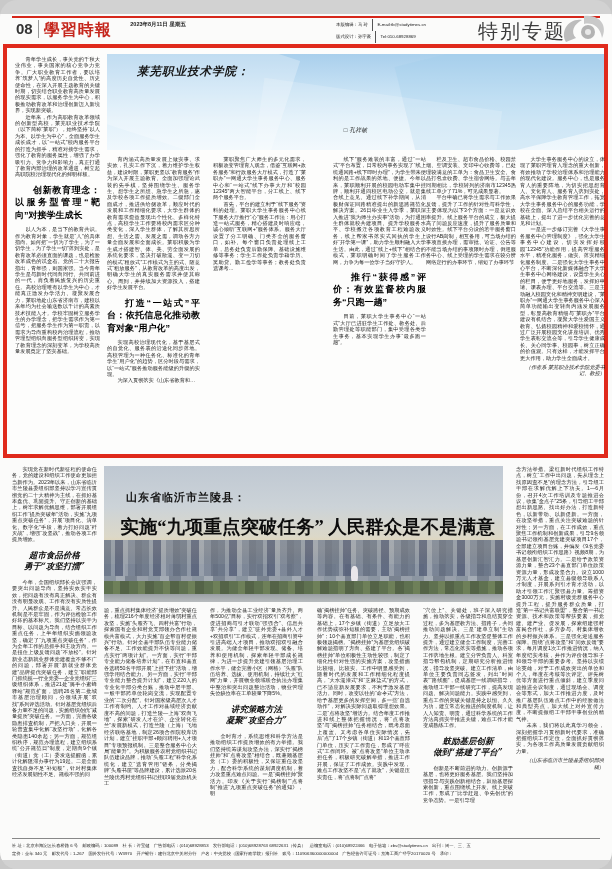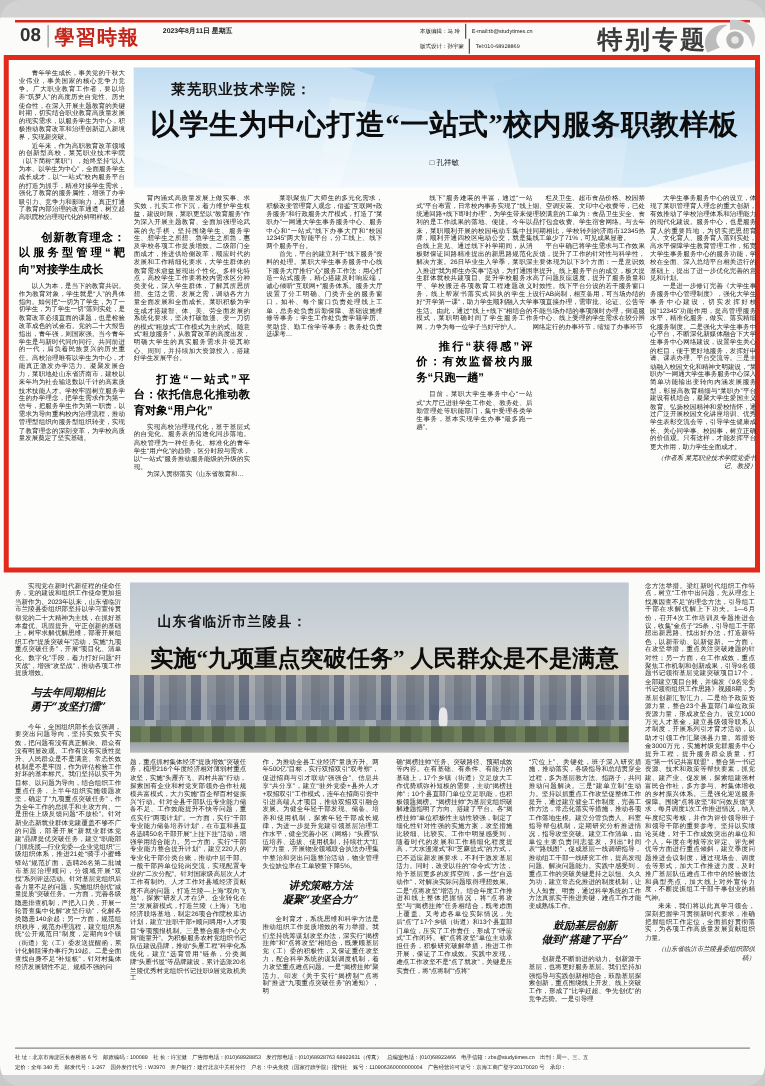--- a/index.html
+++ b/index.html
@@ -9,33 +9,33 @@
   .abs{position:absolute;}
   
   .toprule{position:absolute;left:12px;top:16px;width:588px;height:2px;background:#d6271b;}
   .pagenum{font-size:15px;font-weight:bold;color:#333;}
   .hdr-div{width:1px;height:18px;background:#999;}
   .masthead{color:#c5261c;font-size:16px;font-weight:bold;font-family:Liberation Mono, monospace;letter-spacing:1px;}
   .masthead-en{color:#c5261c;font-size:4.5px;letter-spacing:2.2px;}
   .hdr-date{font-size:5.5px;color:#222;font-weight:bold;}
   .credits{font-size:4.4px;color:#222;line-height:7px;white-space:nowrap;}
   .credits .vline{display:inline-block;width:1px;height:12px;background:#555;margin:0 3px;vertical-align:middle;}
-  .section-title{font-size:20px;font-weight:bold;color:#3c3c3c;letter-spacing:2px;}
+  .section-title{font-size:20px;font-weight:normal;color:#3c3c3c;letter-spacing:2px;}
   
   .redbox{position:absolute;left:3px;top:44px;width:597px;height:406px;border:4px solid #e02a1c;background:#fdfdfc;}
   .col{position:absolute;overflow:hidden;}
   .bodytext{font-size:5.2px;line-height:6.4px;color:#1d1d1d;text-align:justify;}
   .bodytext p{margin:0;text-indent:2em;}
   .subhead{font-weight:bold;font-size:9px;line-height:12.5px;color:#000;text-indent:2em;text-align:justify;margin:6px 0 5px;}
   .scripthead{font-size:8.5px;line-height:11.5px;text-align:center;font-weight:bold;font-style:italic;
               font-family:"DejaVu Serif","Liberation Serif",serif;margin:7px 0 6px;color:#111;}
   .endnote{font-style:italic;font-size:5.2px;line-height:6.4px;text-align:right;margin-top:3px;color:#1d1d1d;}
   
   .banner{position:absolute;left:100px;top:6px;width:497px;height:96px;overflow:hidden;
-          background:linear-gradient(180deg,#a9cfec 0%,#c6e1f4 35%,#e2f1fa 70%,#f0f8fd 100%);}
+          background:linear-gradient(180deg,#a9cfec 0%,#c6e1f4 35%,#e2f1fa 70%,#f0f8fd 100%);font-style:italic;}
   .tri{position:absolute;background:rgba(255,255,255,.28);}
   .t1{left:-40px;top:-30px;width:220px;height:120px;transform:rotate(18deg);}
   .t2{right:-60px;top:-20px;width:260px;height:110px;transform:rotate(-14deg);background:rgba(160,205,235,.30);}
   .t3{left:150px;top:40px;width:240px;height:90px;transform:rotate(8deg);background:rgba(255,255,255,.18);}
   .kicker1{position:absolute;left:30px;top:10px;font-size:11.5px;font-weight:bold;color:#151515;letter-spacing:1px;}
   .headline1{position:absolute;left:0;top:30px;width:100%;text-align:center;font-size:23px;font-weight:900;color:#0d0d0d;
              font-family:"Liberation Serif","DejaVu Serif",serif;letter-spacing:.5px;}
   .byline{position:absolute;left:0;top:72px;width:100%;text-align:center;font-size:6px;color:#222;}
   
   .photo{position:absolute;left:104px;top:466px;width:399px;height:136px;overflow:hidden;
@@ -90,21 +90,20 @@
     <circle cx="30" cy="18" r="3" fill="#e8e8e8"></circle>
   </svg>
 
   <div class="redbox">
 
     <div class="banner">
       <div class="tri t1"></div>
       <div class="tri t2"></div>
       <div class="tri t3"></div>
       <div class="kicker1">莱芜职业技术学院：</div>
-      <div class="headline1">以学生为中心打造“一站式”校内服务职教样板</div>
       <div class="byline">□ 孔祥敏</div>
     </div>
 
     <div class="col bodytext" style="left:100px;top:108px;width:93px;height:292px;">
       <p>育内涵式高质量发展上做实事、求实效，扎实工作下沉，着力维护学生权益，建设时限，莱职更坚以“教育服务”作为深入开展主题教育、全面加强理论武装的先手棋，坚持围绕学生、服务学生、想学生之所想、急学生之所急，惠及学校各项工作提质增效。二级部门全面成才，推进供给侧改革，顺应时代的发展和工作精细化要求，大学生群体的教育需求愈益显现出个性化、多样化特点，高校学生工作要将校内需求区分种类变化，深入学生群体，了解其所思所想、生活之需、发展之需，调动各方力量全面发展和全面成长。莱职积极为学生成才搭建智、体、美、劳全面发展的系统化要求，坚决打破散漫、变一刀切的模式“粗放式”工作模式为主的式、随意式“粗放服务”，从教育改革的高度出发，明确大学生的真实服务需求并使其称心、周到，并持续加大资源投入，搭建好学生发展平台。</p>
       <div class="subhead">打造“一站式”平台：依托信息化推动教育对象“用户化”</div>
       <p>实现高校治理现代化，基于基层式的自觉化、服务表的沿途化同步落地。高校管理为一种任务化、标准化的青年学生“用户化”的趋势，区分时段与需求，以“一站式”服务推动服务能级的升级的实现。</p>
       <p>为深入贯彻落实《山东省教育和…</p>
     </div>
 
@@ -144,21 +143,21 @@
     <div class="sculpt"></div>
     <div class="greens"></div>
     <div class="road"></div>
     <div class="kicker2">山东省临沂市兰陵县：</div>
     <div class="headline2">实施“九项重点突破任务” 人民群众是不是满意</div>
   </div>
 
   <div class="col bodytext" style="left:12px;top:466px;width:85px;height:370px;">
     <p>实现党在新时代新征程的使命任务，党的建设和组织工作使命更加担当新作为。2023年以来，山东省临沂市兰陵县委组织部坚持以学习宣传贯彻党的二十大精神为主线，在抓好基本盘优、巩固提升、守正创新的基础上，树牢求解优解思维，部署开展组织工作“提质突破年”活动，实施“九项重点突破任务”，开展“项目化、清单化、数字化”手段，着力打好问题“歼灭战”，增强“攻坚战”，推动各项工作提质增效。</p>
     <div class="scripthead">
-      <span>与去年同期相比</span><br>
+      <span>超市食品价格</span><br>
       <span>勇于“攻坚打擂”</span>
     </div>
     <p>今年，全国组织部长会议强调，要突出问题导向，坚持实效实干实效，把问题有没有真正解决、群众有没有明显改观、工作有没有实质性提升、人民群众是不是满意、常态长效机制是不是牢固，作为评估检验工作好坏的基本标尺。我们坚持以实干为目标、以问题为导向，结合组织工作重点任务，上半年组织实施领题攻坚，确定了“九项重点突破任务”，作为全年工作的总抓手和主攻方向。一是扭住上级反馈问题“不放松”。针对新业态新就业群体党建覆盖不够不广的问题，部署开展“新就业群体党建”品牌提优突破任务，建立“职能部门抓统揽—行业党委—企业党组织”三级组织体系，推进21处“骑手小蜜蜂驿站”规范扩面，选聘26名第二批城市基层治理顾问，分领域开展“双找”系列评选活动。针对基层党组织后备力量不足的问题，实施组织创优“减量提质”突破任务。一方面，完善各级隐患排查机制，严把入口关，开展一轮普查集中化解“攻坚行动”，化解各类隐患140余起；另一方面，规范组织秩序，规范办理流程，建立组织系统“公开规范日”制度，定期向9个镇（街道）党（工）委发送提醒函，累计化解阻滞办事行为19起。二是全面查找自身不足“补短板”，针对村集体经济发展韧性不足、规模不强的问</p>
   </div>
 
   <div class="col bodytext" style="left:104px;top:607px;width:93px;height:229px;">
     <p style="text-indent:0;">题，重点抓村集体经济“提质增效”突破任务，梳理216个年度经济相对薄弱村重点攻坚，实施“头雁齐飞、四村共富”行动，探索国有企业和村党支部领办合作社规模共富模式，大力实施“百企帮百村促振兴”行动。针对全县干部队伍专业能力储备不足、工作效能提升不快等问题，重点实行“两项计划”。一方面，实行“干部专业能力储备培养计划”，在市直和县直各选聘50名干部开展“上挂下挂”活动，增强学用结合能力。另一方面，实行“干部专业能力整合提升计划”，建立220人的专业化干部分类台账，推动中层干部、一般干部跨单位轮岗交流，实现配置专业的“二次分配”。针对国家级高层次人才工作有制约、人才工作对县域经济贡献度不高的问题，打造兰陵—上海“双向飞地”，探索“研发人才在沪、企业转化在兰”发展新模式，打造兰陵（上海）飞地经济联络基地，制定26项合作院校库访计划，建立“挂职干部+顾问聘用+人才项目”专项预报机制。三是整合服务中心大局“能量升”。为积极服务农村党组织书记队伍建设品牌，推动“头雁工程”科学化系统化，建立“选育管用”链条，分类揭牌“头雁书屋”等品牌建设，累计选派20名兰陵优秀村党组织书记挂职9届党政机关工</p>
   </div>
 
   <div class="col bodytext" style="left:210px;top:607px;width:93px;height:229px;">

